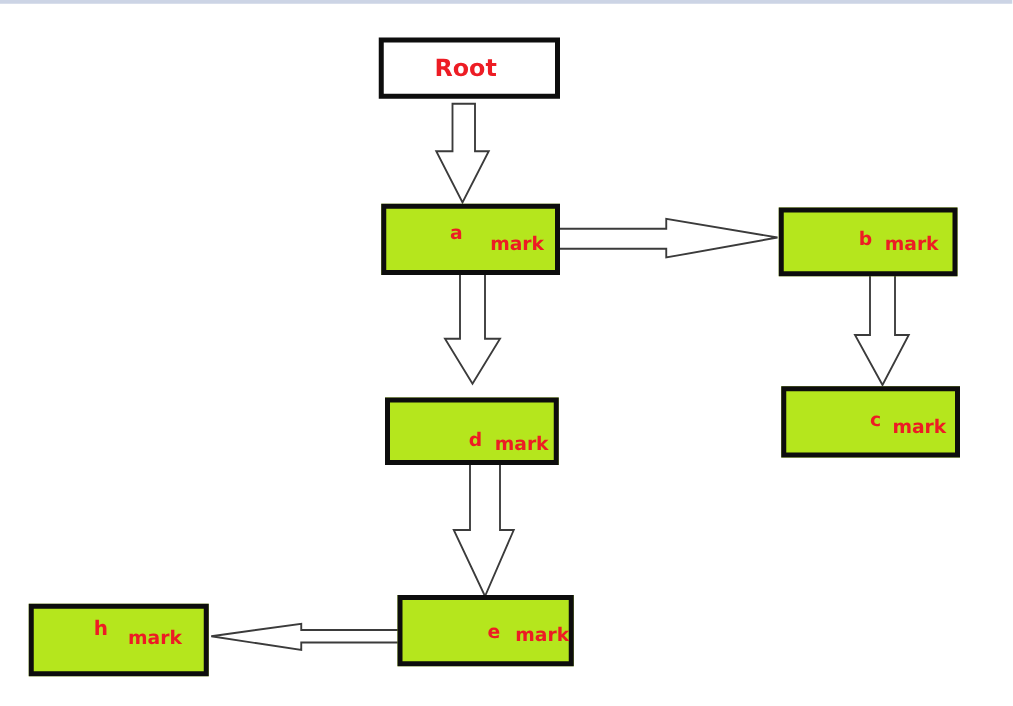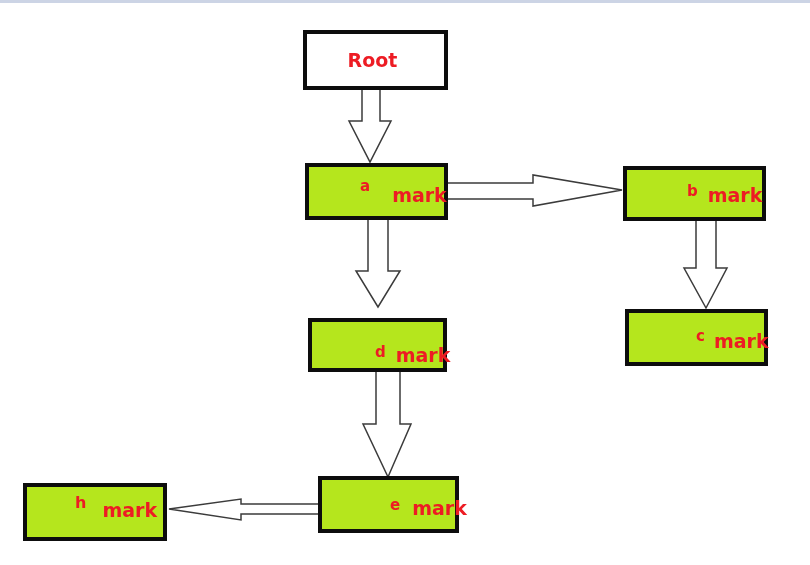--- a/index.html
+++ b/index.html
@@ -25,23 +25,23 @@
     stroke-linejoin: miter;
   }
   .node {
     position:absolute; box-sizing:border-box;
     border:4px solid var(--node-border, #0d0d0d);
     display:flex; align-items:center;
     color: var(--text-red, #ed1c24);
   }
   .green { background: var(--node-fill, #b5e61d); }
   .node .letter { font-weight:bold; font-size:15px; line-height:1; }
-  .node .word   { font-weight:bold; font-size:19px; line-height:1; }
+  .node .word   { font-weight:bold; font-size:15px; line-height:1; }
 
-  .node-root { left:303px; top:30px; width:145px; height:60px;
+  .node-root { left:303px; top:30px; width:145px; height:49px;
                background: var(--root-fill, #ffffff); justify-content:center; }
   .node-root .root-label { font-weight:bold; font-size:19px; transform:translateX(-3px); }
 
   .node-a { left:305px; top:163px; width:143px; height:57px; padding-left:51px; padding-top:8px; gap:22px; }
   .node-a .letter { transform:translateY(-9px); }
 
   .node-b { left:623px; top:166px; width:143px; height:55px; padding-left:60px; padding-top:4px; gap:10px; }
   .node-b .letter { transform:translateY(-4px); }
 
   .node-c { left:625px; top:309px; width:143px; height:57px; padding-left:67px; padding-top:8px; gap:9px; }

